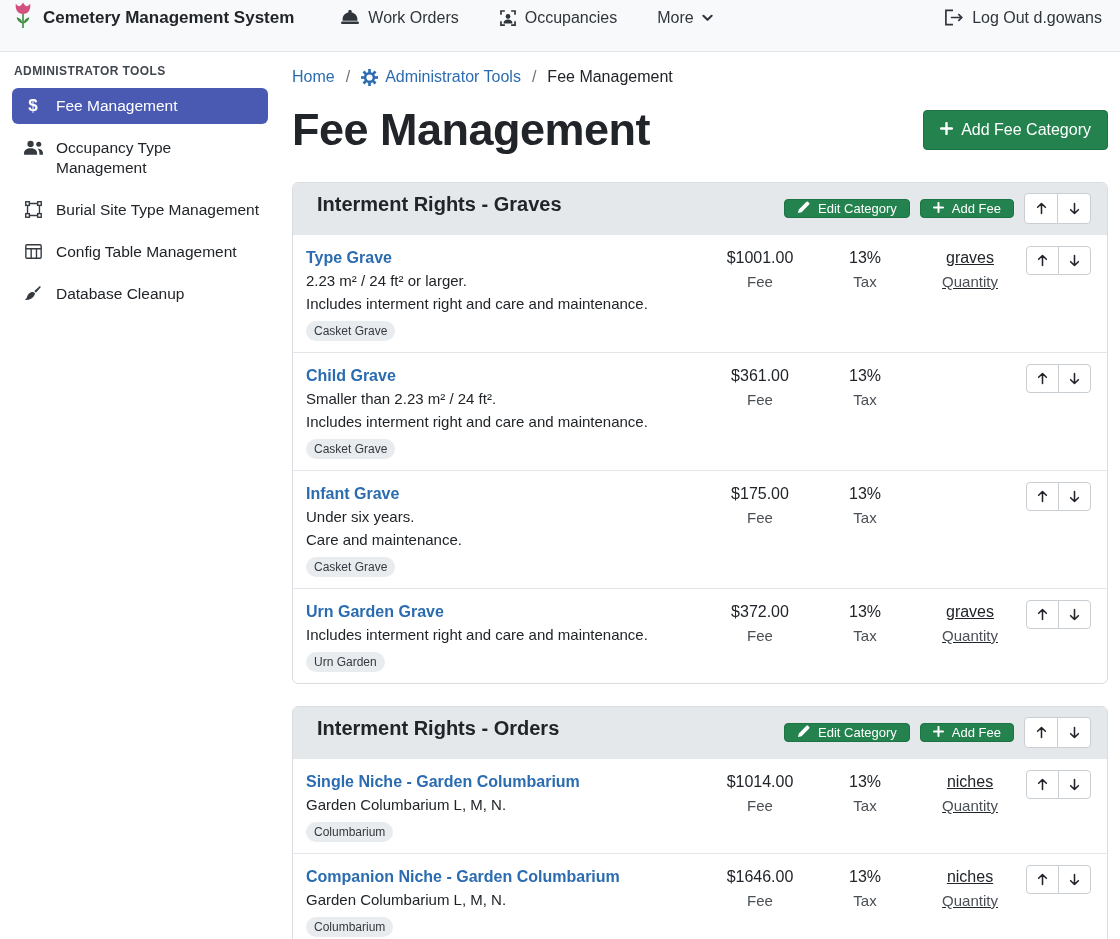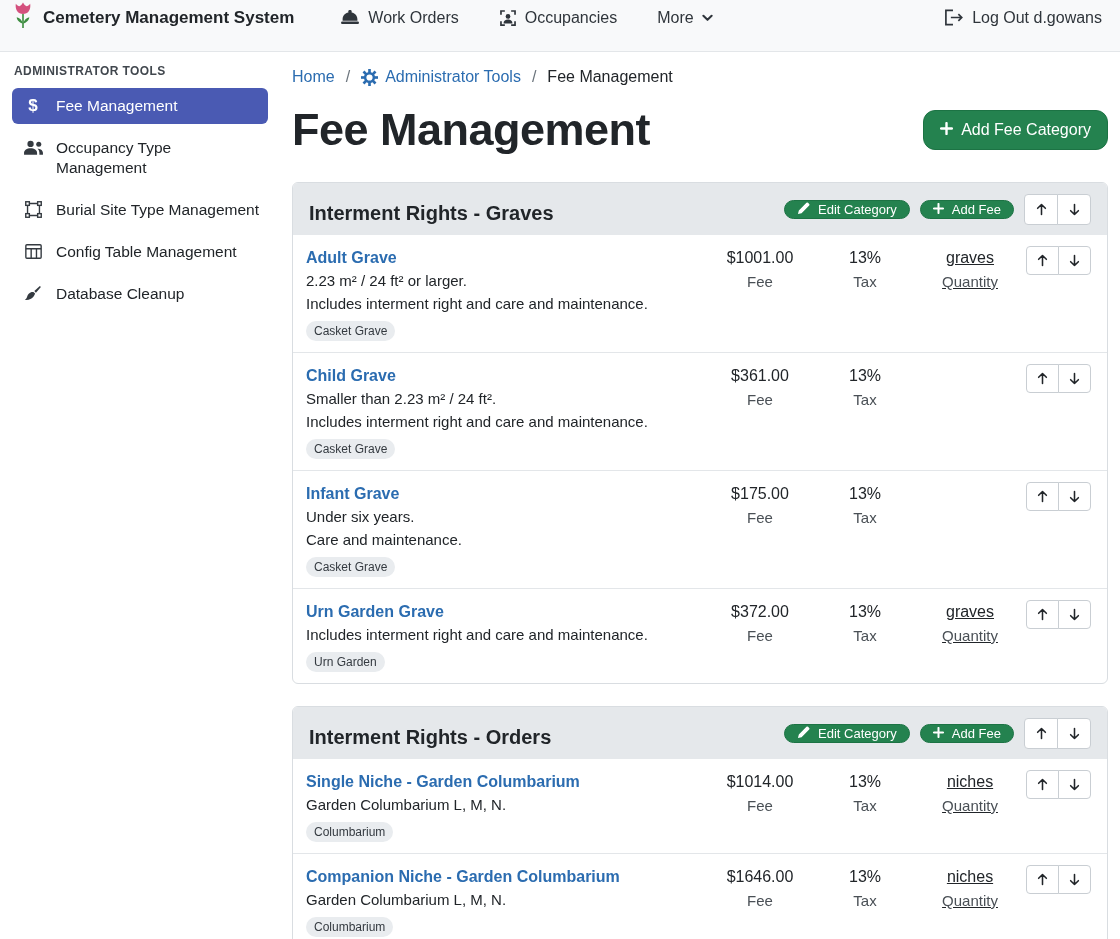--- a/index.html
+++ b/index.html
@@ -35,32 +35,32 @@
   .crumb-section { display:inline-flex; align-items:center; gap:7px; }
   .crumb-sep { color:#6c757d; }
   .crumb-current { color:#212529; }
 
   
   .page-head { display:flex; align-items:center; justify-content:space-between; margin:14px 0 24px; }
   h1.page-title { font-size:45px; font-weight:600; line-height:56px; letter-spacing:-.5px; }
 
   
   .btn { display:inline-flex; align-items:center; justify-content:center; gap:8px; border:1px solid transparent;
-    border-radius:12px; cursor:pointer; font-family:inherit; background:#fff; color:#212529; }
+    border-radius:4px; cursor:pointer; font-family:inherit; background:#fff; color:#212529; }
   .btn-green { background:var(--button-green); border-color:#1c7344; color:#fff; }
   .btn-lg { height:40px; padding:0 16px; font-size:16px; }
   .btn-sm { height:19px; padding:0 12px; font-size:13px; }
   .btn-arrow { width:34px; height:31px; border:1px solid #c9ced3; background:#fff; color:#212529; padding:0; }
   .btn-group { display:inline-flex; }
   .btn-group .btn-arrow:first-child { border-radius:4px 0 0 4px; }
   .btn-group .btn-arrow:last-child { border-radius:0 4px 4px 0; margin-left:-1px; }
 
   
   .card { border:1px solid #d9dde1; border-radius:6px; margin-bottom:22px; background:#fff; overflow:hidden; }
-  .card-header { display:flex; align-items:flex-end; background:#e5e8eb; padding:10px 16px 10px 16px; min-height:52px; }
+  .card-header { display:flex; align-items:flex-start; background:#e5e8eb; padding:10px 16px 10px 24px; min-height:52px; }
   .card-title { flex:1; font-size:20px; font-weight:700; color:#212529; }
   .card-actions { display:flex; align-items:center; gap:10px; }
 
   .fee-row { display:flex; align-items:flex-start; padding:11px 16px 11px 13px; border-bottom:1px solid #e3e6e9; }
   .fee-row:last-child { border-bottom:none; }
   .fee-main { flex:1; min-width:0; padding-right:8px; }
   .fee-name { display:inline-block; font-size:16px; font-weight:700; line-height:23px; color:var(--link-blue);
     text-decoration:none; cursor:pointer; }
   .fee-desc { font-size:15px; line-height:23px; color:#212529; }
   .tag { display:inline-block; margin-top:6px; background:#e9ecef; color:#343a40; font-size:12px; line-height:14px;
@@ -257,21 +257,21 @@
             <svg viewBox="0 0 12 14" width="11" height="13">
                     <path d="M6 1.5v11M1.8 8.3L6 12.5l4.2-4.2" fill="none" stroke="currentColor" stroke-width="1.7" stroke-linecap="round" stroke-linejoin="round"></path>
                   </svg>
           </button>
         </span>
       </div>
     </header>
     <div class="rows">
   <div class="fee-row">
     <div class="fee-main">
-      <a class="fee-name">Adult Grave</a>
+      <a class="fee-name">Type Grave</a>
       <div class="fee-desc">2.23 m² / 24 ft² or larger.</div>
       <div class="fee-desc">Includes interment right and care and maintenance.</div>
       <span class="tag">Casket Grave</span>
     </div>
     <div class="col col-fee">
       <div class="val">$1001.00</div>
       <div class="lbl">Fee</div>
     </div>
     <div class="col col-tax">
       <div class="val">13%</div>

